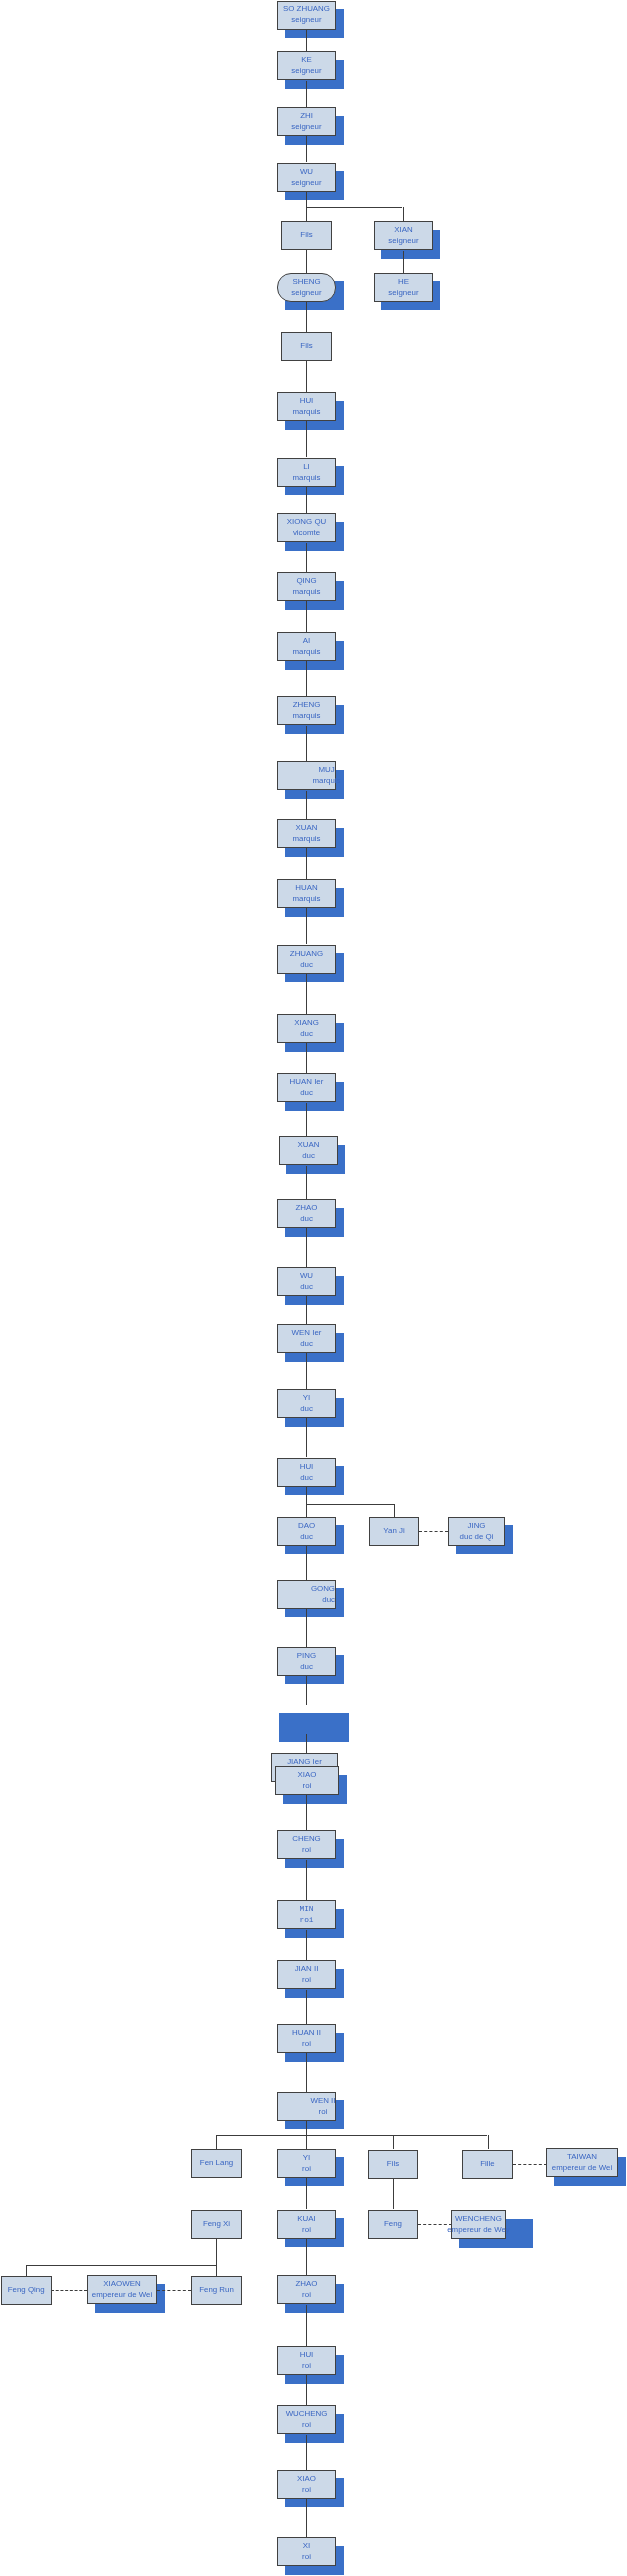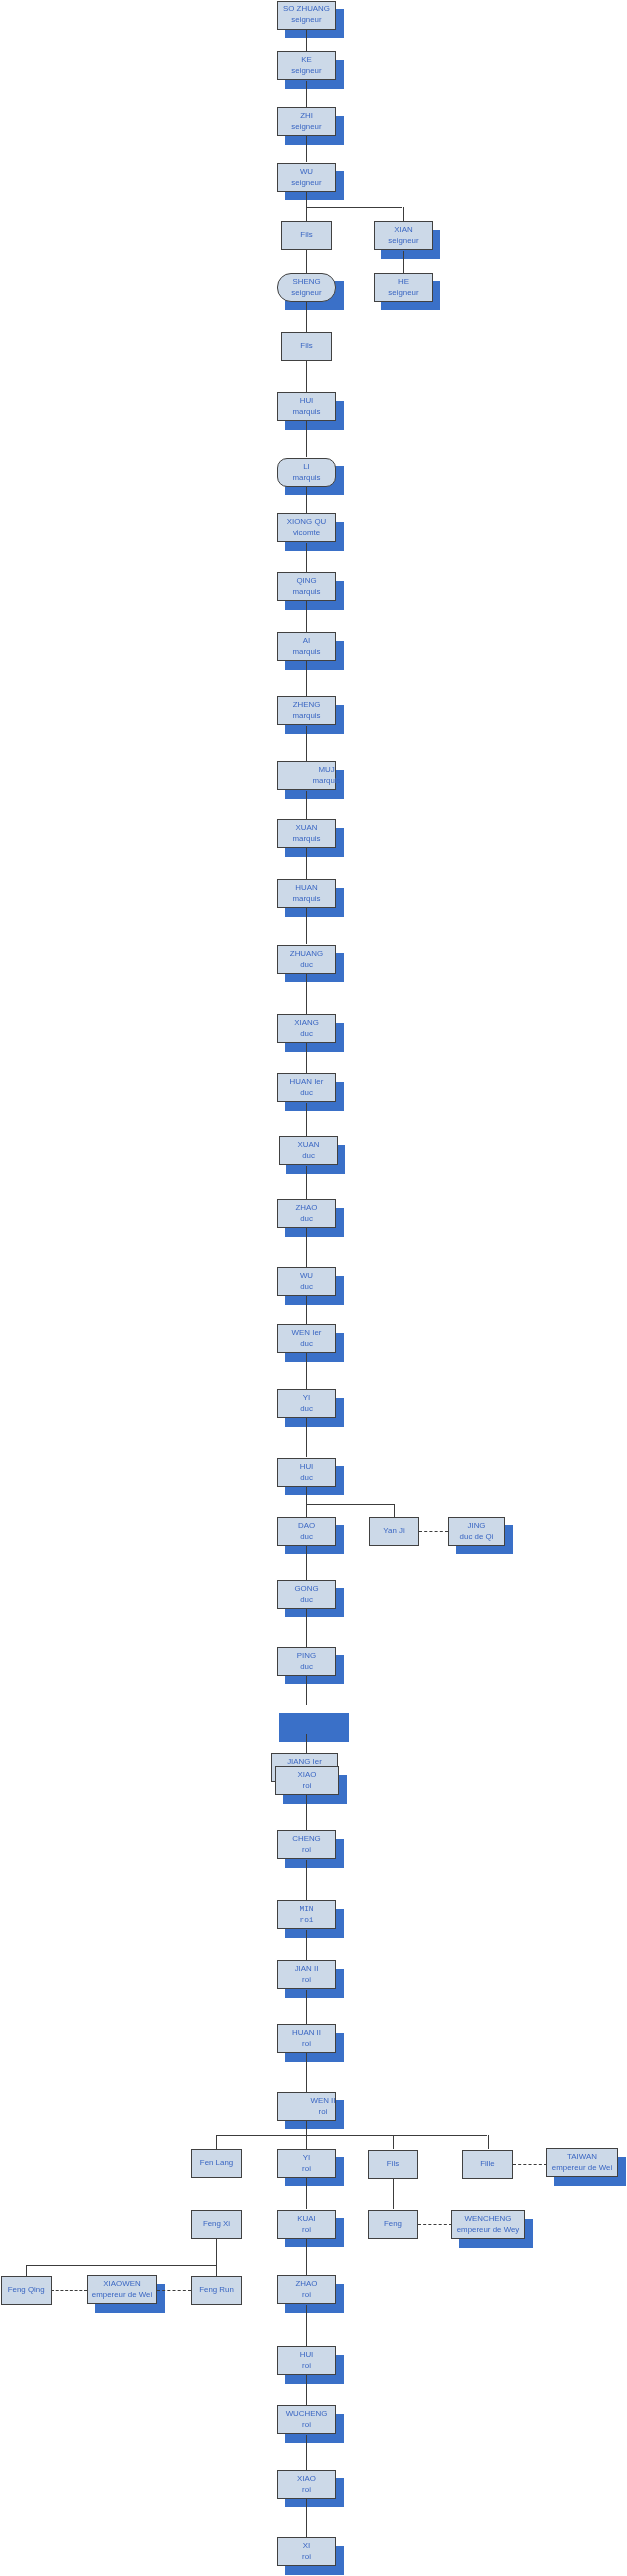--- a/index.html
+++ b/index.html
@@ -188,21 +188,21 @@
     <span class="node-title">seigneur</span>
   </div>
     <div class="node" style="left: 281px; top: 332px; width: 51px; height: 28.6px; background: rgb(204, 217, 232); border-color: rgb(65, 65, 65); color: rgb(58, 102, 194);">
     <span class="node-name">Fils</span>
 
   </div>
     <div class="node" style="left: 277px; top: 392px; width: 59px; height: 29px; background: rgb(204, 217, 232); border-color: rgb(65, 65, 65); color: rgb(58, 102, 194);">
     <span class="node-name">HUI</span>
     <span class="node-title">marquis</span>
   </div>
-    <div class="node" style="left: 277px; top: 458px; width: 59px; height: 29px; background: rgb(204, 217, 232); border-color: rgb(65, 65, 65); color: rgb(58, 102, 194); border-radius: 10px;">
+    <div class="node" style="left: 277px; top: 458px; width: 59px; height: 29px; background: rgb(204, 217, 232); border-color: rgb(65, 65, 65); color: rgb(58, 102, 194);">
     <span class="node-name">LI</span>
     <span class="node-title">marquis</span>
   </div>
     <div class="node" style="left: 277px; top: 513px; width: 59px; height: 29px; background: rgb(204, 217, 232); border-color: rgb(65, 65, 65); color: rgb(58, 102, 194);">
     <span class="node-name">XIONG QU</span>
     <span class="node-title">vicomte</span>
   </div>
     <div class="node" style="left: 277px; top: 572px; width: 59px; height: 29px; background: rgb(204, 217, 232); border-color: rgb(65, 65, 65); color: rgb(58, 102, 194);">
     <span class="node-name">QING</span>
     <span class="node-title">marquis</span>
@@ -268,21 +268,21 @@
     <span class="node-title">duc</span>
   </div>
     <div class="node" style="left: 369px; top: 1517px; width: 50px; height: 29px; background: rgb(204, 217, 232); border-color: rgb(65, 65, 65); color: rgb(58, 102, 194);">
     <span class="node-name">Yan Ji</span>
 
   </div>
     <div class="node" style="left: 448px; top: 1517px; width: 57px; height: 29px; background: rgb(204, 217, 232); border-color: rgb(65, 65, 65); color: rgb(58, 102, 194);">
     <span class="node-name">JING</span>
     <span class="node-title">duc de Qi</span>
   </div>
-    <div class="node" style="left: 277px; top: 1580px; width: 59px; height: 29px; background: rgb(204, 217, 232); border-color: rgb(65, 65, 65); color: rgb(58, 102, 194);">
+    <div class="node" style="left: 277px; top: 1580px; width: 59px; height: 29px; background: rgb(204, 217, 232); border-color: rgb(65, 65, 65); color: rgb(58, 102, 194); align-items: flex-end;">
     <span class="node-name">GONG</span>
     <span class="node-title">duc</span>
   </div>
     <div class="node" style="left: 277px; top: 1647px; width: 59px; height: 29px; background: rgb(204, 217, 232); border-color: rgb(65, 65, 65); color: rgb(58, 102, 194);">
     <span class="node-name">PING</span>
     <span class="node-title">duc</span>
   </div>
     <div class="node" style="left: 271px; top: 1705px; width: 67px; height: 29px; background: rgb(204, 217, 232); border-color: rgb(65, 65, 65); color: rgb(58, 102, 194); margin-top: 48px;">
     <span class="node-name">JIANG Ier</span>
     <span class="node-title">duc</span>
@@ -336,21 +336,21 @@
 
   </div>
     <div class="node" style="left: 277px; top: 2210px; width: 59px; height: 29px; background: rgb(204, 217, 232); border-color: rgb(65, 65, 65); color: rgb(58, 102, 194);">
     <span class="node-name">KUAI</span>
     <span class="node-title">roi</span>
   </div>
     <div class="node" style="left: 368px; top: 2210px; width: 50px; height: 29px; background: rgb(204, 217, 232); border-color: rgb(65, 65, 65); color: rgb(58, 102, 194);">
     <span class="node-name">Feng</span>
 
   </div>
-    <div class="node" style="left: 451px; top: 2210px; width: 74px; height: 29px; background: rgb(204, 217, 232); border-color: rgb(65, 65, 65); color: rgb(58, 102, 194);">
+    <div class="node" style="left: 451px; top: 2210px; width: 55px; height: 29px; background: rgb(204, 217, 232); border-color: rgb(65, 65, 65); color: rgb(58, 102, 194);">
     <span class="node-name">WENCHENG</span>
     <span class="node-title">empereur de Wey</span>
   </div>
     <div class="node" style="left: 0.7px; top: 2276px; width: 51px; height: 28.6px; background: rgb(204, 217, 232); border-color: rgb(65, 65, 65); color: rgb(58, 102, 194);">
     <span class="node-name">Feng Qing</span>
 
   </div>
     <div class="node" style="left: 87px; top: 2275px; width: 70px; height: 29px; background: rgb(204, 217, 232); border-color: rgb(65, 65, 65); color: rgb(58, 102, 194);">
     <span class="node-name">XIAOWEN</span>
     <span class="node-title">empereur de Wei</span>

